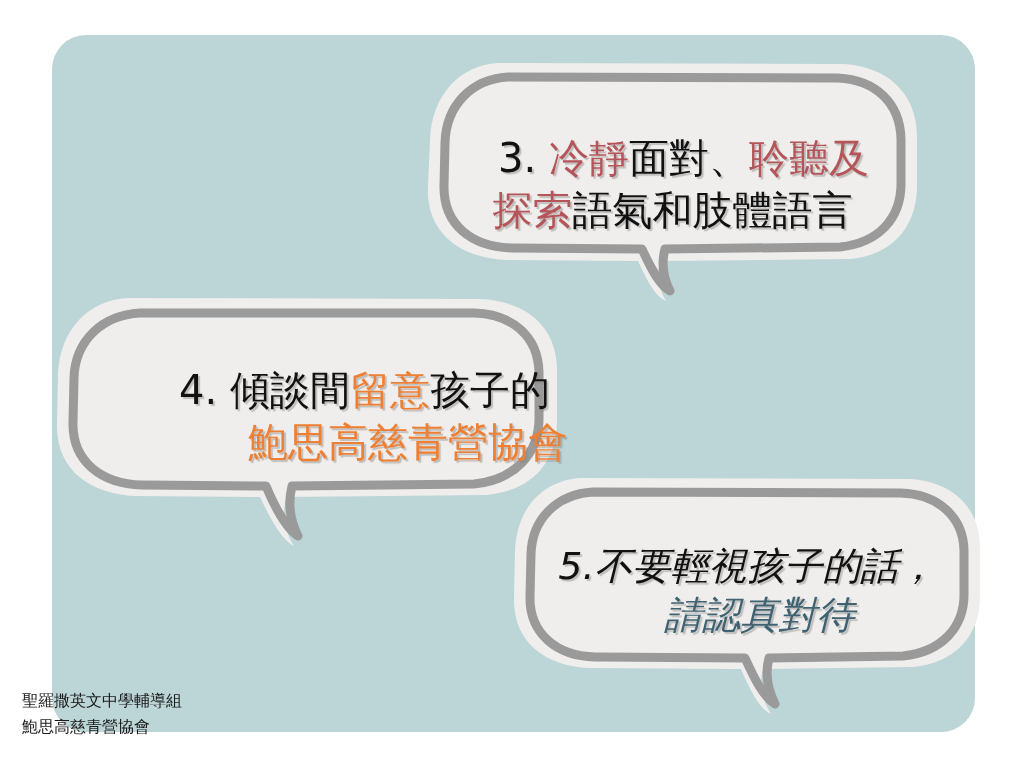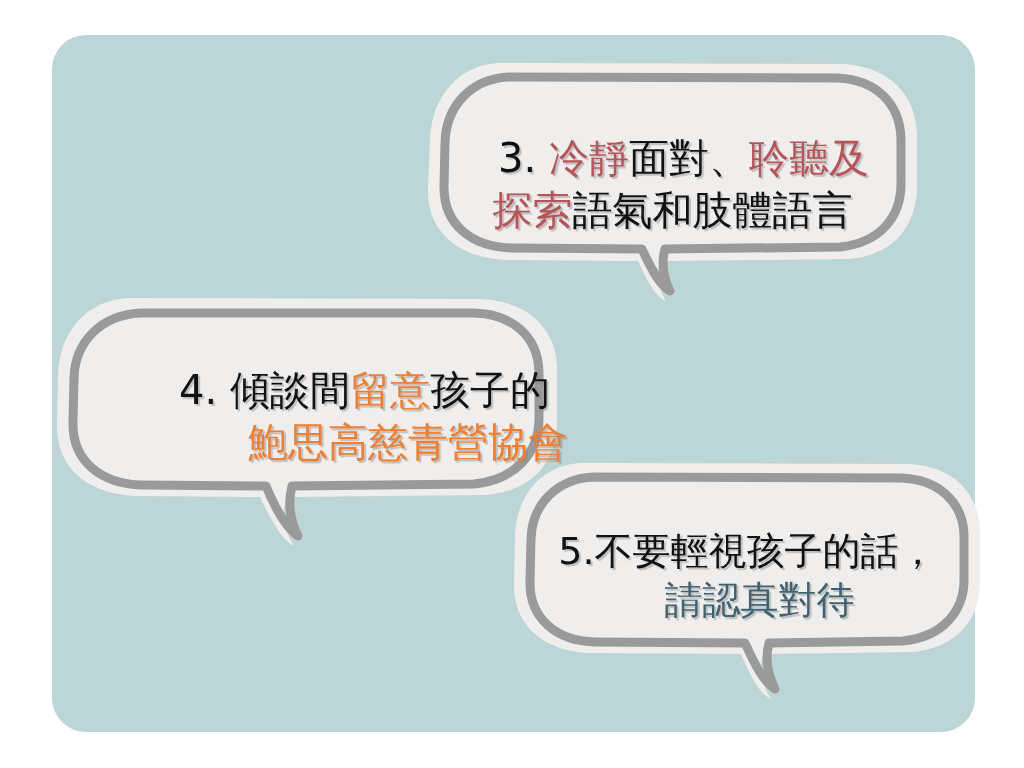--- a/index.html
+++ b/index.html
@@ -73,21 +73,21 @@
   #bubble-3 .line.l1 { padding-left: 22px; }
 
   
   #bubble-4 { left: 48px; top: 290px; width: 520px; height: 275px; }
   #bubble-4 .bubble-text { padding-top: 48px; height: 205px; align-items: flex-end; }
   #bubble-4 .line { font-size: 40px; }
   #bubble-4 .line.l1 { padding-right: 18px; }
   #bubble-4 .line.l2 { padding-left: 44px; }
 
   
-  #bubble-5 { left: 505px; top: 455px; width: 485px; height: 250px; }
+  #bubble-5 { left: 505px; top: 470px; width: 485px; height: 250px; font-style: italic; }
   #bubble-5 .bubble-text { padding-top: 42px; height: 200px; }
   #bubble-5 .line { font-size: 38px; }
   #bubble-5 .line.l2 { padding-left: 12px; }
 
   
   #footer {
     position: absolute;
     left: 22px;
     top: 688px;
     z-index: 40;
@@ -211,14 +211,18 @@
     <div class="bubble-text">
       <div class="line l1">
         <span class="ink-black">5.不要輕視孩子的話，</span>
       </div>
       <div class="line l2">
         <span class="ink-blue">請認真對待</span>
       </div>
     </div>
   </div>
 
+  <div id="footer">
+    <div class="credit">聖羅撒英文中學輔導組</div>
+    <div class="credit">鮑思高慈青營協會</div>
+  </div>
 
 </div>
 
 </body></html>

